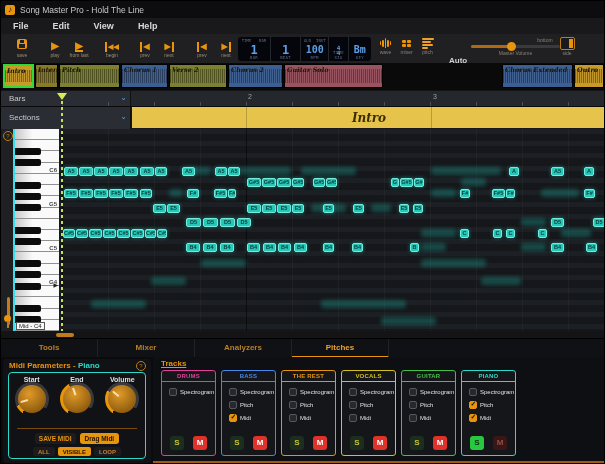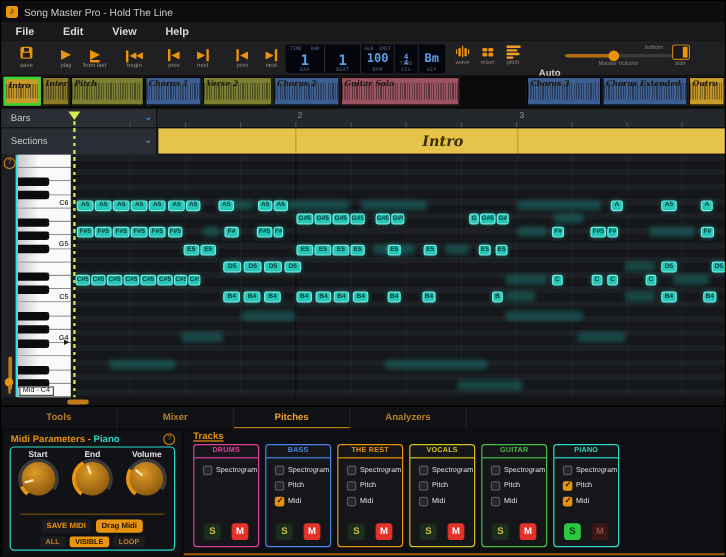--- a/index.html
+++ b/index.html
@@ -336,24 +336,20 @@
       <div class="ov-sec" style="left: 168px; width: 58px; background: rgb(124, 128, 48);">
         <span class="ov-name">Verse 2</span>
         <span class="ov-wave"></span>
       </div>
       <div class="ov-sec" style="left: 227px; width: 55px; background: rgb(60, 95, 147);">
         <span class="ov-name">Chorus 2</span>
         <span class="ov-wave"></span>
       </div>
       <div class="ov-sec" style="left: 283px; width: 99px; background: rgb(156, 83, 96);">
         <span class="ov-name">Guitar Solo</span>
-        <span class="ov-wave"></span>
-      </div>
-      <div class="ov-sec" style="left: 438px; width: 62px; background: rgb(60, 95, 147);">
-        <span class="ov-name">Chorus 3</span>
         <span class="ov-wave"></span>
       </div>
       <div class="ov-sec" style="left: 501px; width: 71px; background: rgb(60, 95, 147);">
         <span class="ov-name">Chorus Extended</span>
         <span class="ov-wave"></span>
       </div>
       <div class="ov-sec" style="left: 573px; width: 30px; background: rgb(200, 154, 40);">
         <span class="ov-name">Outro</span>
         <span class="ov-wave"></span>
       </div>
@@ -553,22 +549,22 @@
       <div class="note" style="left: 527px; top: 114px; width: 11px;">B4</div>
     </div>
 
   <div class="ph-marker"></div>
   <div class="playhead"></div>
   <div class="hthumb"></div>
 
   <div class="tabsbar">
       <div class="tab">Tools</div>
       <div class="tab">Mixer</div>
+      <div class="tab">Analyzers</div>
       <div class="tab active">Pitches</div>
-      <div class="tab">Analyzers</div>
     </div>
 
   <div class="bottom">
 
     <div class="midi-panel">
       <div class="mp-title">
         <span>Midi Parameters -</span> <span class="inst">Piano</span>
       </div>
       <div class="mp-help">?</div>
       <div class="mp-box">

